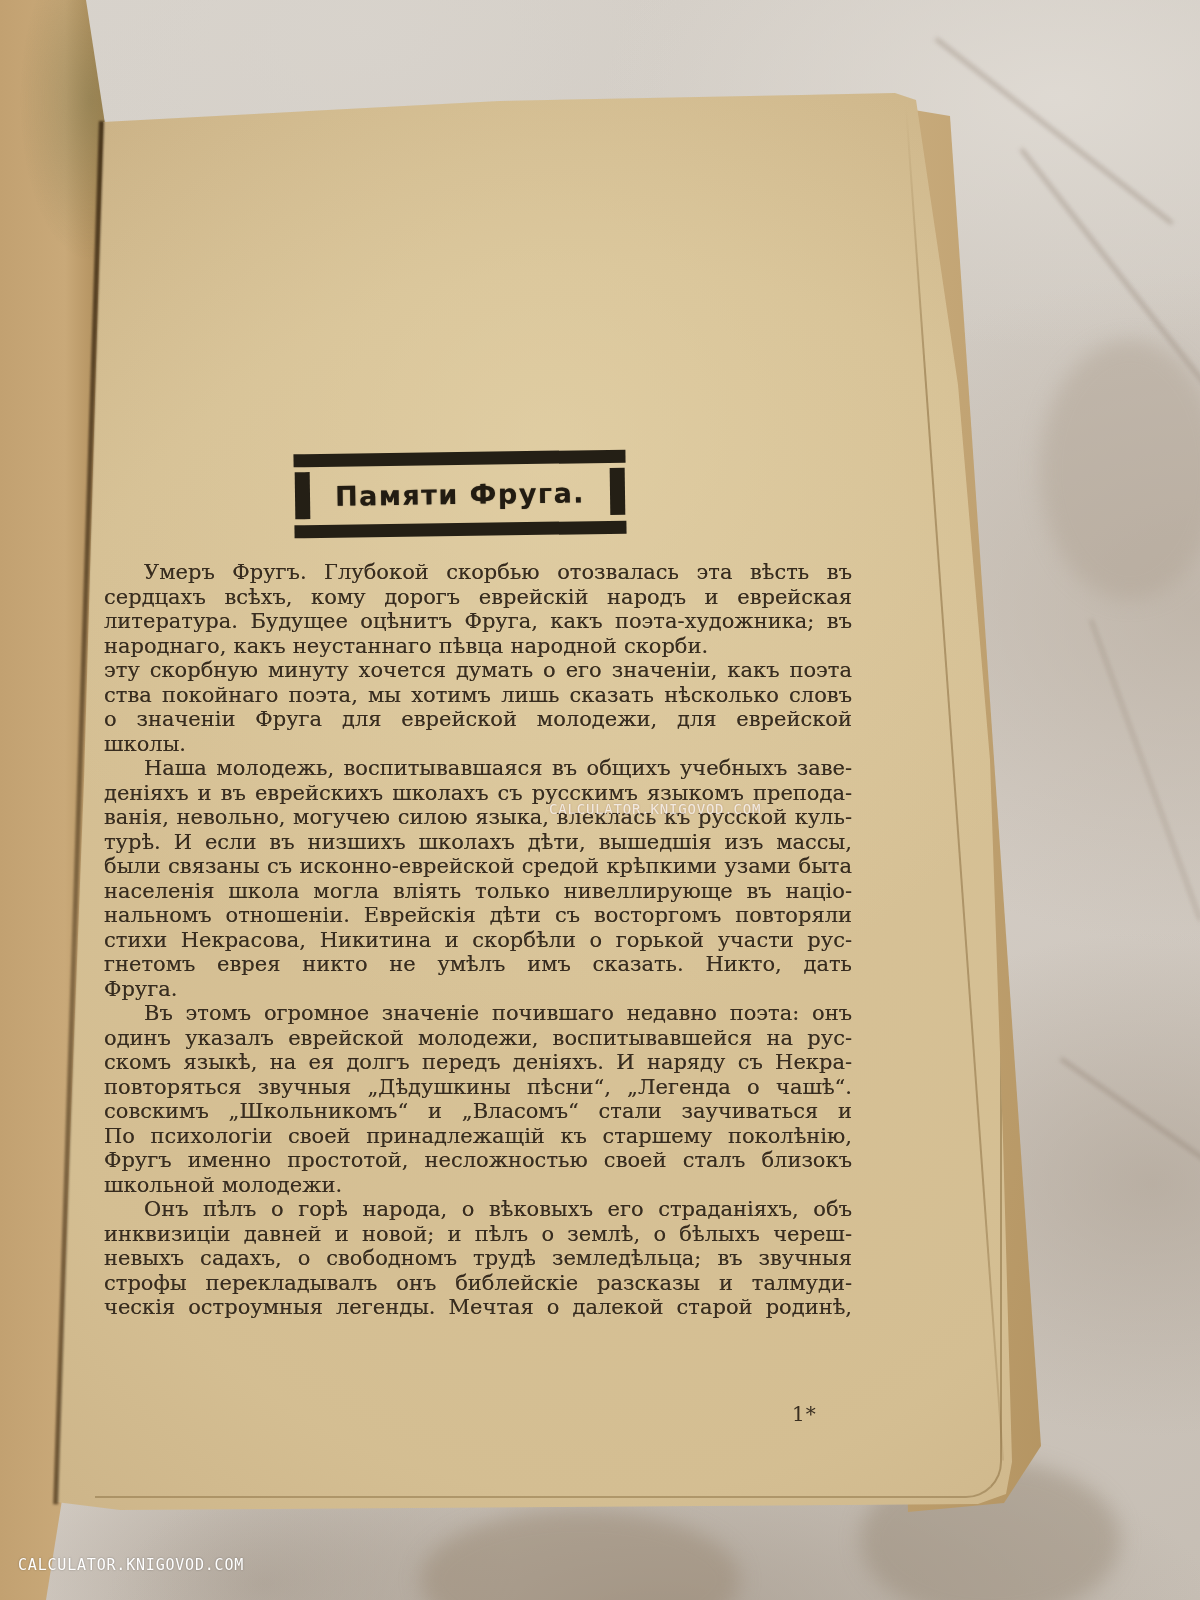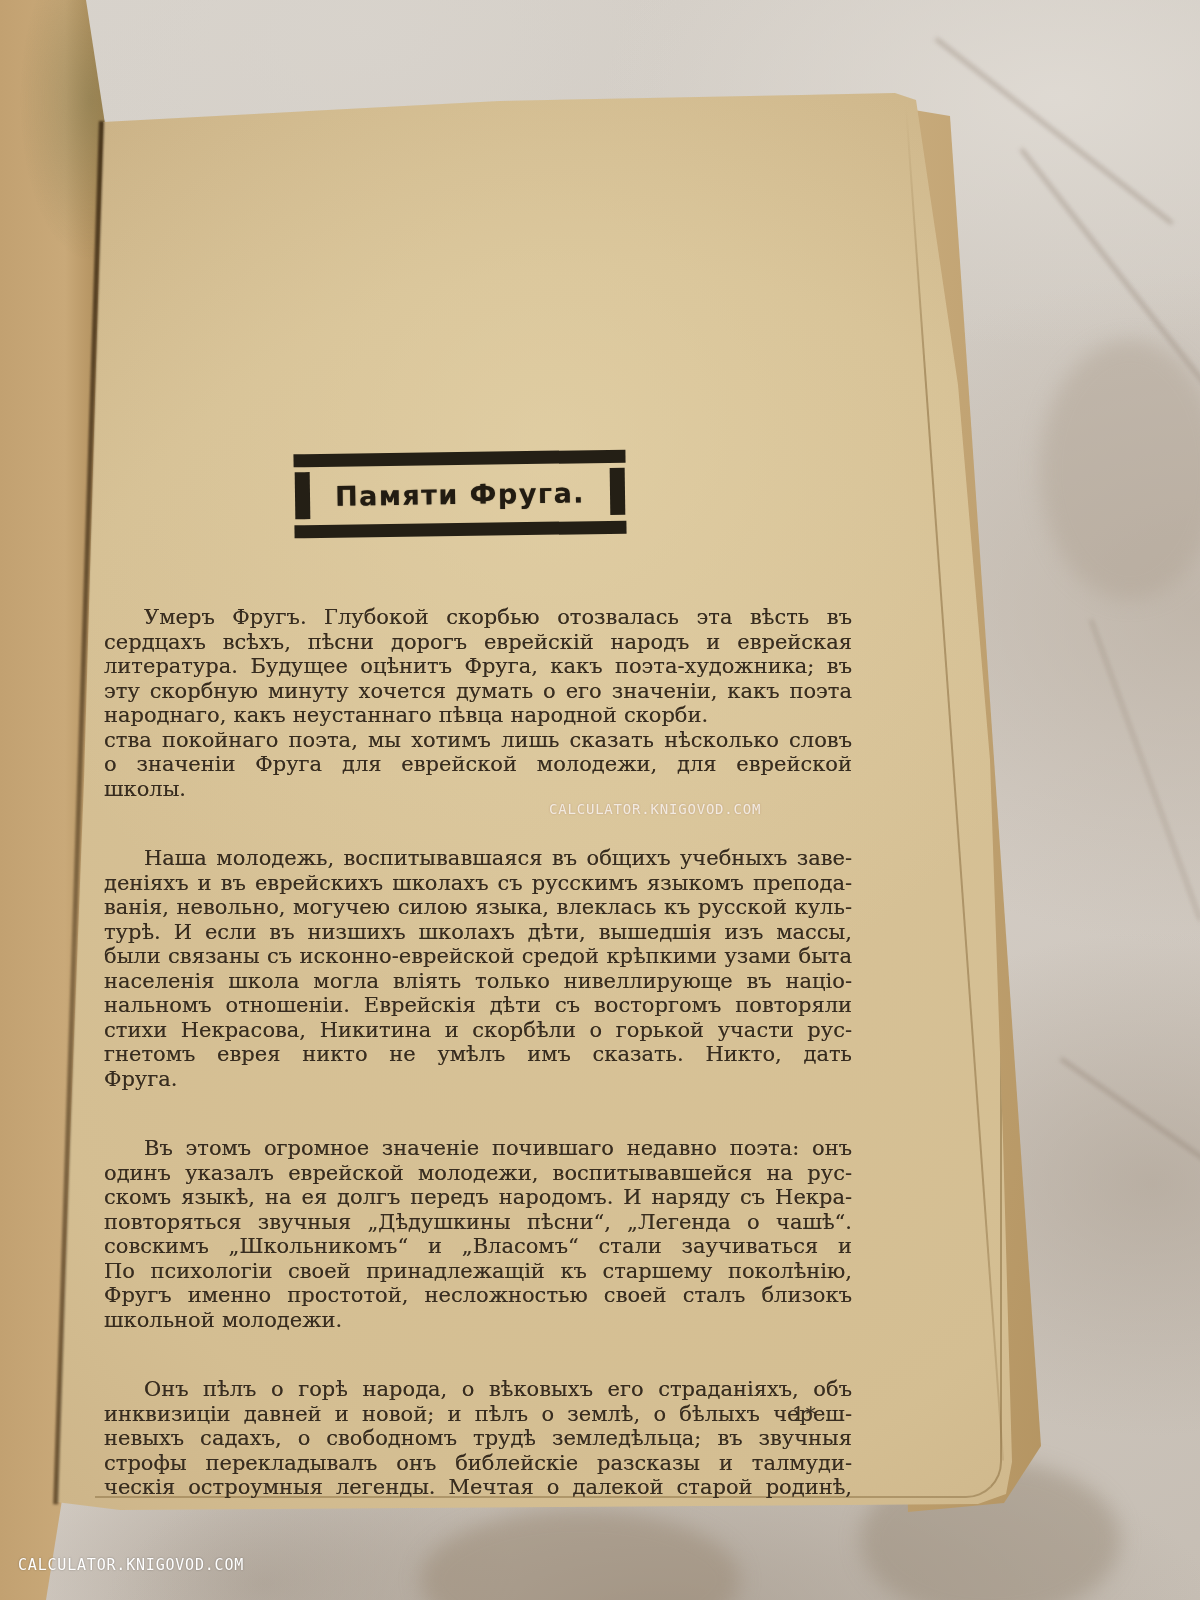--- a/index.html
+++ b/index.html
@@ -96,21 +96,21 @@
   }
 
   
   .body-text{
     position:absolute;left:104px;top:560px;width:748px;
     font-size:21px;line-height:24.5px;color:#372c1f;
     text-shadow:0 0 .6px rgba(55,44,31,.55);
   }
   .para{margin:0;}
   .tline{height:24.5px;text-align:justify;text-align-last:justify;word-spacing:.5px;}
-  .tline.tfirst{text-indent:40px;margin-top:45px;}
+  .tline.tfirst{text-indent:40px;}
   .tline.tlast{text-align-last:left;}
 
   .page-marker{
     position:absolute;left:792px;top:1402px;
     font-size:20px;color:#3a2f21;letter-spacing:1px;
   }
 
   
   .wm{
     font-family:"DejaVu Sans Mono", monospace;color:#ffffff;white-space:nowrap;
@@ -148,24 +148,24 @@
     <div class="stack-line"></div>
     <div class="edge-line-right"></div>
 
     <div class="title-box">
       <div class="title-text">Памяти Фруга.</div>
     </div>
 
     <div class="body-text">
         <div class="para">
           <div class="tline tfirst">Умеръ Фругъ. Глубокой скорбью отозвалась эта вѣсть въ</div>
-          <div class="tline">сердцахъ всѣхъ, пѣсни дорогъ еврейскій народъ и еврейская</div>
+          <div class="tline">сердцахъ всѣхъ, кому дорогъ еврейскій народъ и еврейская</div>
           <div class="tline">литература. Будущее оцѣнитъ Фруга, какъ поэта-художника; въ</div>
+          <div class="tline tlast">народнаго, какъ неустаннаго пѣвца народной скорби.</div>
           <div class="tline">эту скорбную минуту хочется думать о его значеніи, какъ поэта</div>
-          <div class="tline tlast">народнаго, какъ неустаннаго пѣвца народной скорби.</div>
         </div>
         <div class="para">
           <div class="tline">ства покойнаго поэта, мы хотимъ лишь сказать нѣсколько словъ</div>
           <div class="tline">о значеніи Фруга для еврейской молодежи, для еврейской</div>
           <div class="tline tlast">школы.</div>
         </div>
         <div class="para">
           <div class="tline tfirst">Наша молодежь, воспитывавшаяся въ общихъ учебныхъ заве-</div>
           <div class="tline">деніяхъ и въ еврейскихъ школахъ съ русскимъ языкомъ препода-</div>
           <div class="tline">ванія, невольно, могучею силою языка, влеклась къ русской куль-</div>
@@ -173,21 +173,21 @@
           <div class="tline">были связаны съ исконно-еврейской средой крѣпкими узами быта</div>
           <div class="tline">населенія школа могла вліять только нивеллирующе въ націо-</div>
           <div class="tline">нальномъ отношеніи. Еврейскія дѣти съ восторгомъ повторяли</div>
           <div class="tline">стихи Некрасова, Никитина и скорбѣли о горькой участи рус-</div>
           <div class="tline">гнетомъ еврея никто не умѣлъ имъ сказать. Никто, дать</div>
           <div class="tline tlast">Фруга.</div>
         </div>
         <div class="para">
           <div class="tline tfirst">Въ этомъ огромное значеніе почившаго недавно поэта: онъ</div>
           <div class="tline">одинъ указалъ еврейской молодежи, воспитывавшейся на рус-</div>
-          <div class="tline">скомъ языкѣ, на ея долгъ передъ народомъ. И наряду съ Некра-</div>
+          <div class="tline">скомъ языкѣ, на ея долгъ передъ деніяхъ. И наряду съ Некра-</div>
           <div class="tline">повторяться звучныя „Дѣдушкины пѣсни“, „Легенда о чашѣ“.</div>
           <div class="tline">совскимъ „Школьникомъ“ и „Власомъ“ стали заучиваться и</div>
           <div class="tline">По психологіи своей принадлежащій къ старшему поколѣнію,</div>
           <div class="tline">Фругъ именно простотой, несложностью своей сталъ близокъ</div>
           <div class="tline tlast">школьной молодежи.</div>
         </div>
         <div class="para">
           <div class="tline tfirst">Онъ пѣлъ о горѣ народа, о вѣковыхъ его страданіяхъ, объ</div>
           <div class="tline">инквизиціи давней и новой; и пѣлъ о землѣ, о бѣлыхъ череш-</div>
           <div class="tline">невыхъ садахъ, о свободномъ трудѣ земледѣльца; въ звучныя</div>

